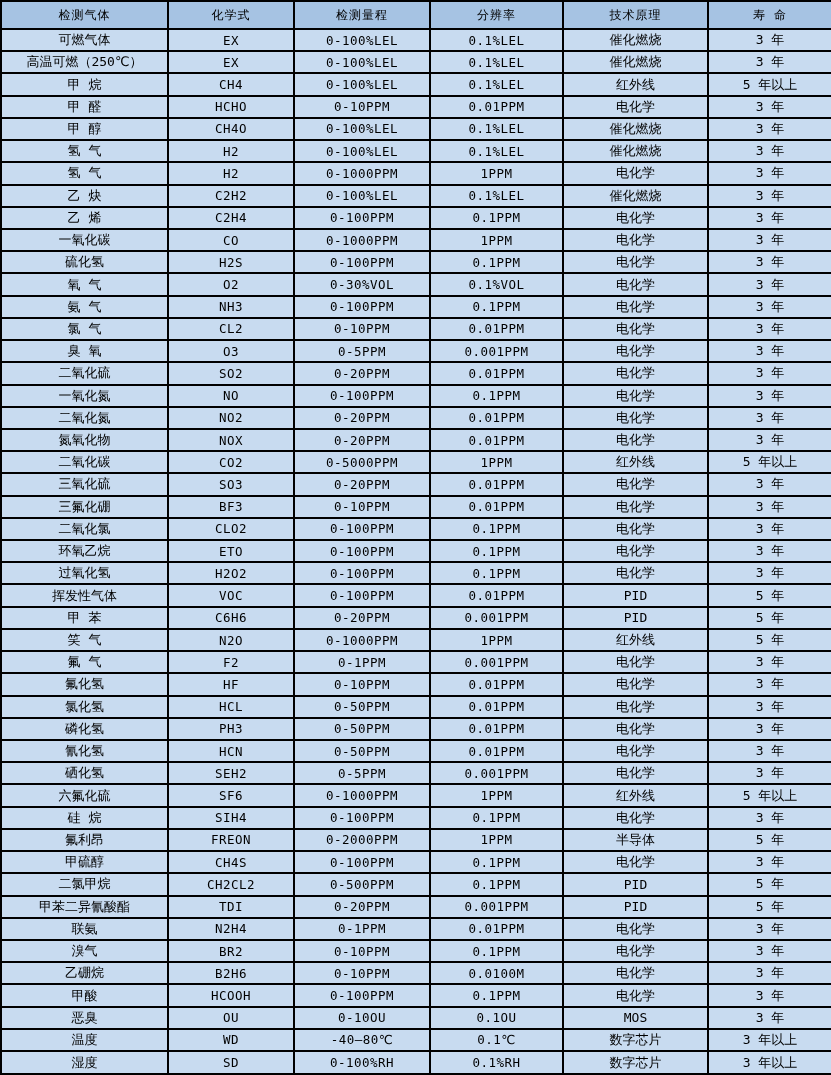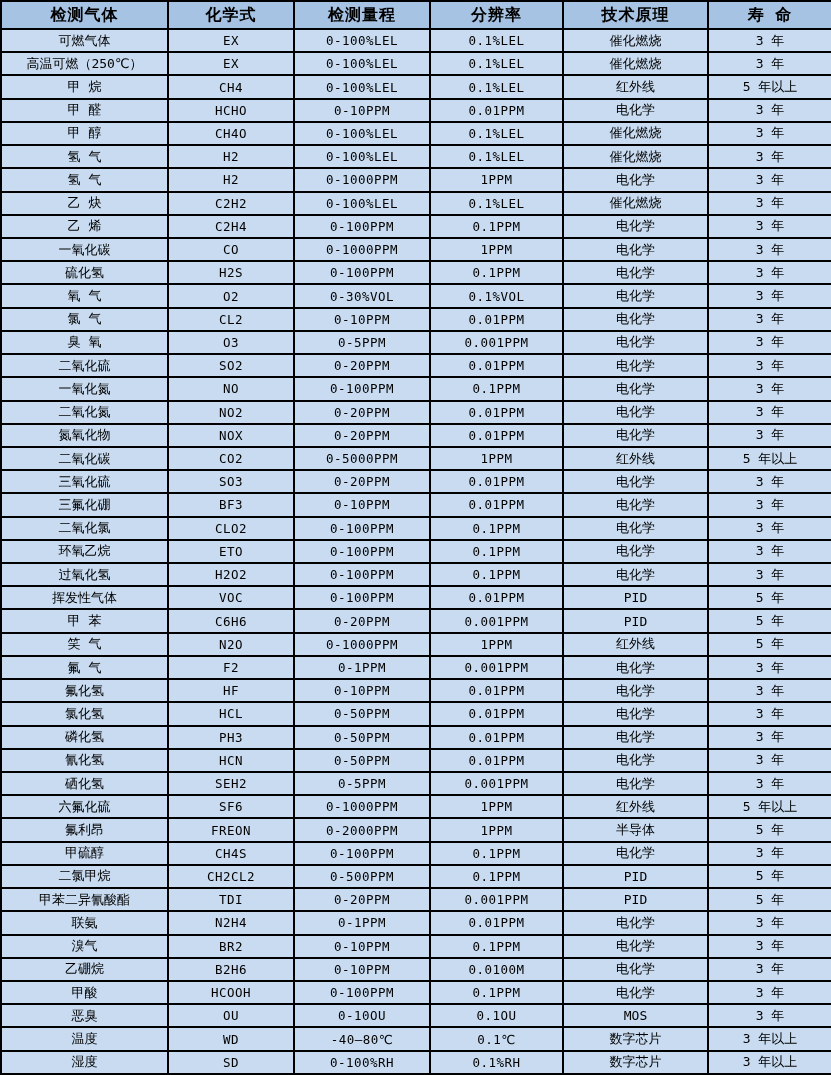--- a/index.html
+++ b/index.html
@@ -21,22 +21,22 @@
   #spec-table td{
     border:2px solid var(--border);
     text-align:center;
     vertical-align:middle;
     padding:0 2px;
     overflow:hidden;
     white-space:nowrap;
   }
   #spec-table th{
     background:var(--header-bg);
-    font-size:16px;
-    font-weight:bold;
+    font-size:12px;
+    font-weight:normal;
     height:26px;
     letter-spacing:1px;
     margin-left:16px;
   }
   #spec-table td{
     background:var(--row-bg);
     font-size:13px;
     font-weight:normal;
   }
   #spec-table td.latin{letter-spacing:0.5px;font-size:12.5px;}
@@ -154,20 +154,28 @@
       </tr>
       <tr>
         <td>氧 气</td>
         <td class="latin">O2</td>
         <td class="latin">0-30%VOL</td>
         <td class="latin">0.1%VOL</td>
         <td>电化学</td>
         <td>3 年</td>
       </tr>
       <tr>
+        <td>氨 气</td>
+        <td class="latin">NH3</td>
+        <td class="latin">0-100PPM</td>
+        <td class="latin">0.1PPM</td>
+        <td>电化学</td>
+        <td>3 年</td>
+      </tr>
+      <tr>
         <td>氯 气</td>
         <td class="latin">CL2</td>
         <td class="latin">0-10PPM</td>
         <td class="latin">0.01PPM</td>
         <td>电化学</td>
         <td>3 年</td>
       </tr>
       <tr>
         <td>臭 氧</td>
         <td class="latin">O3</td>
@@ -328,20 +336,28 @@
         <td>电化学</td>
         <td>3 年</td>
       </tr>
       <tr>
         <td>六氟化硫</td>
         <td class="latin">SF6</td>
         <td class="latin">0-1000PPM</td>
         <td class="latin">1PPM</td>
         <td>红外线</td>
         <td>5 年以上</td>
+      </tr>
+      <tr>
+        <td>硅 烷</td>
+        <td class="latin">SIH4</td>
+        <td class="latin">0-100PPM</td>
+        <td class="latin">0.1PPM</td>
+        <td>电化学</td>
+        <td>3 年</td>
       </tr>
       <tr>
         <td>氟利昂</td>
         <td class="latin">FREON</td>
         <td class="latin">0-2000PPM</td>
         <td class="latin">1PPM</td>
         <td>半导体</td>
         <td>5 年</td>
       </tr>
       <tr>

